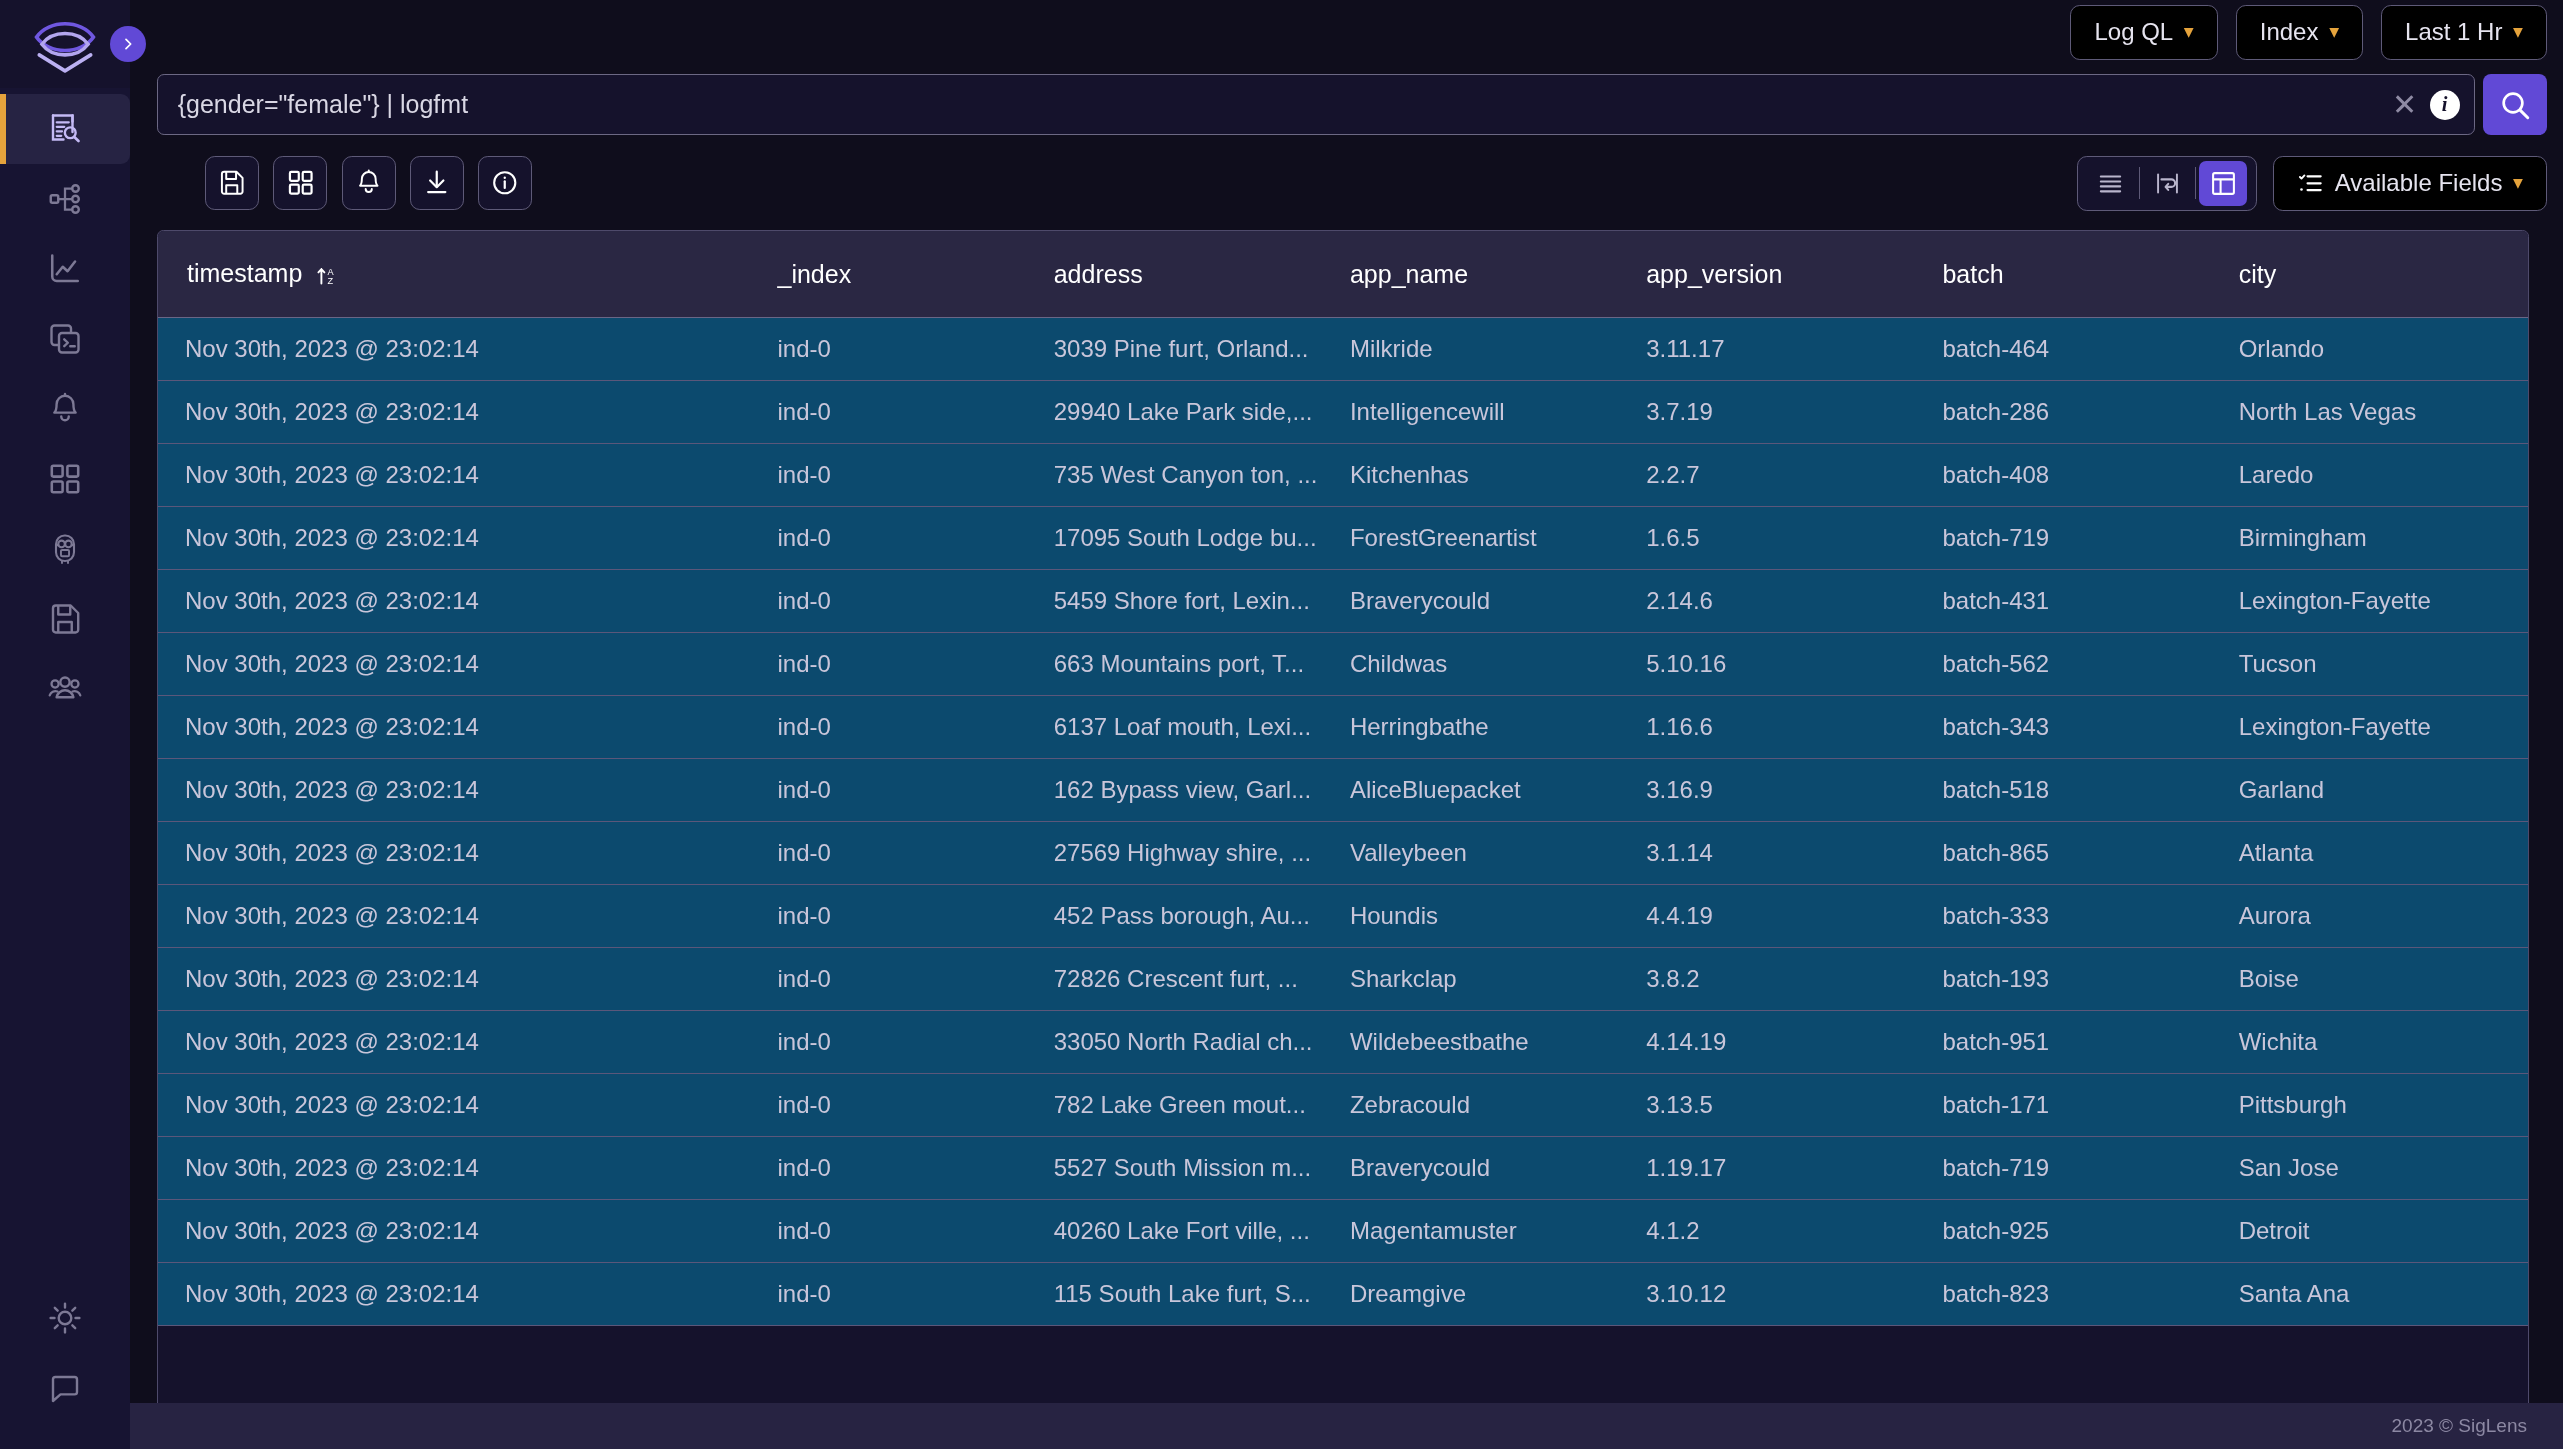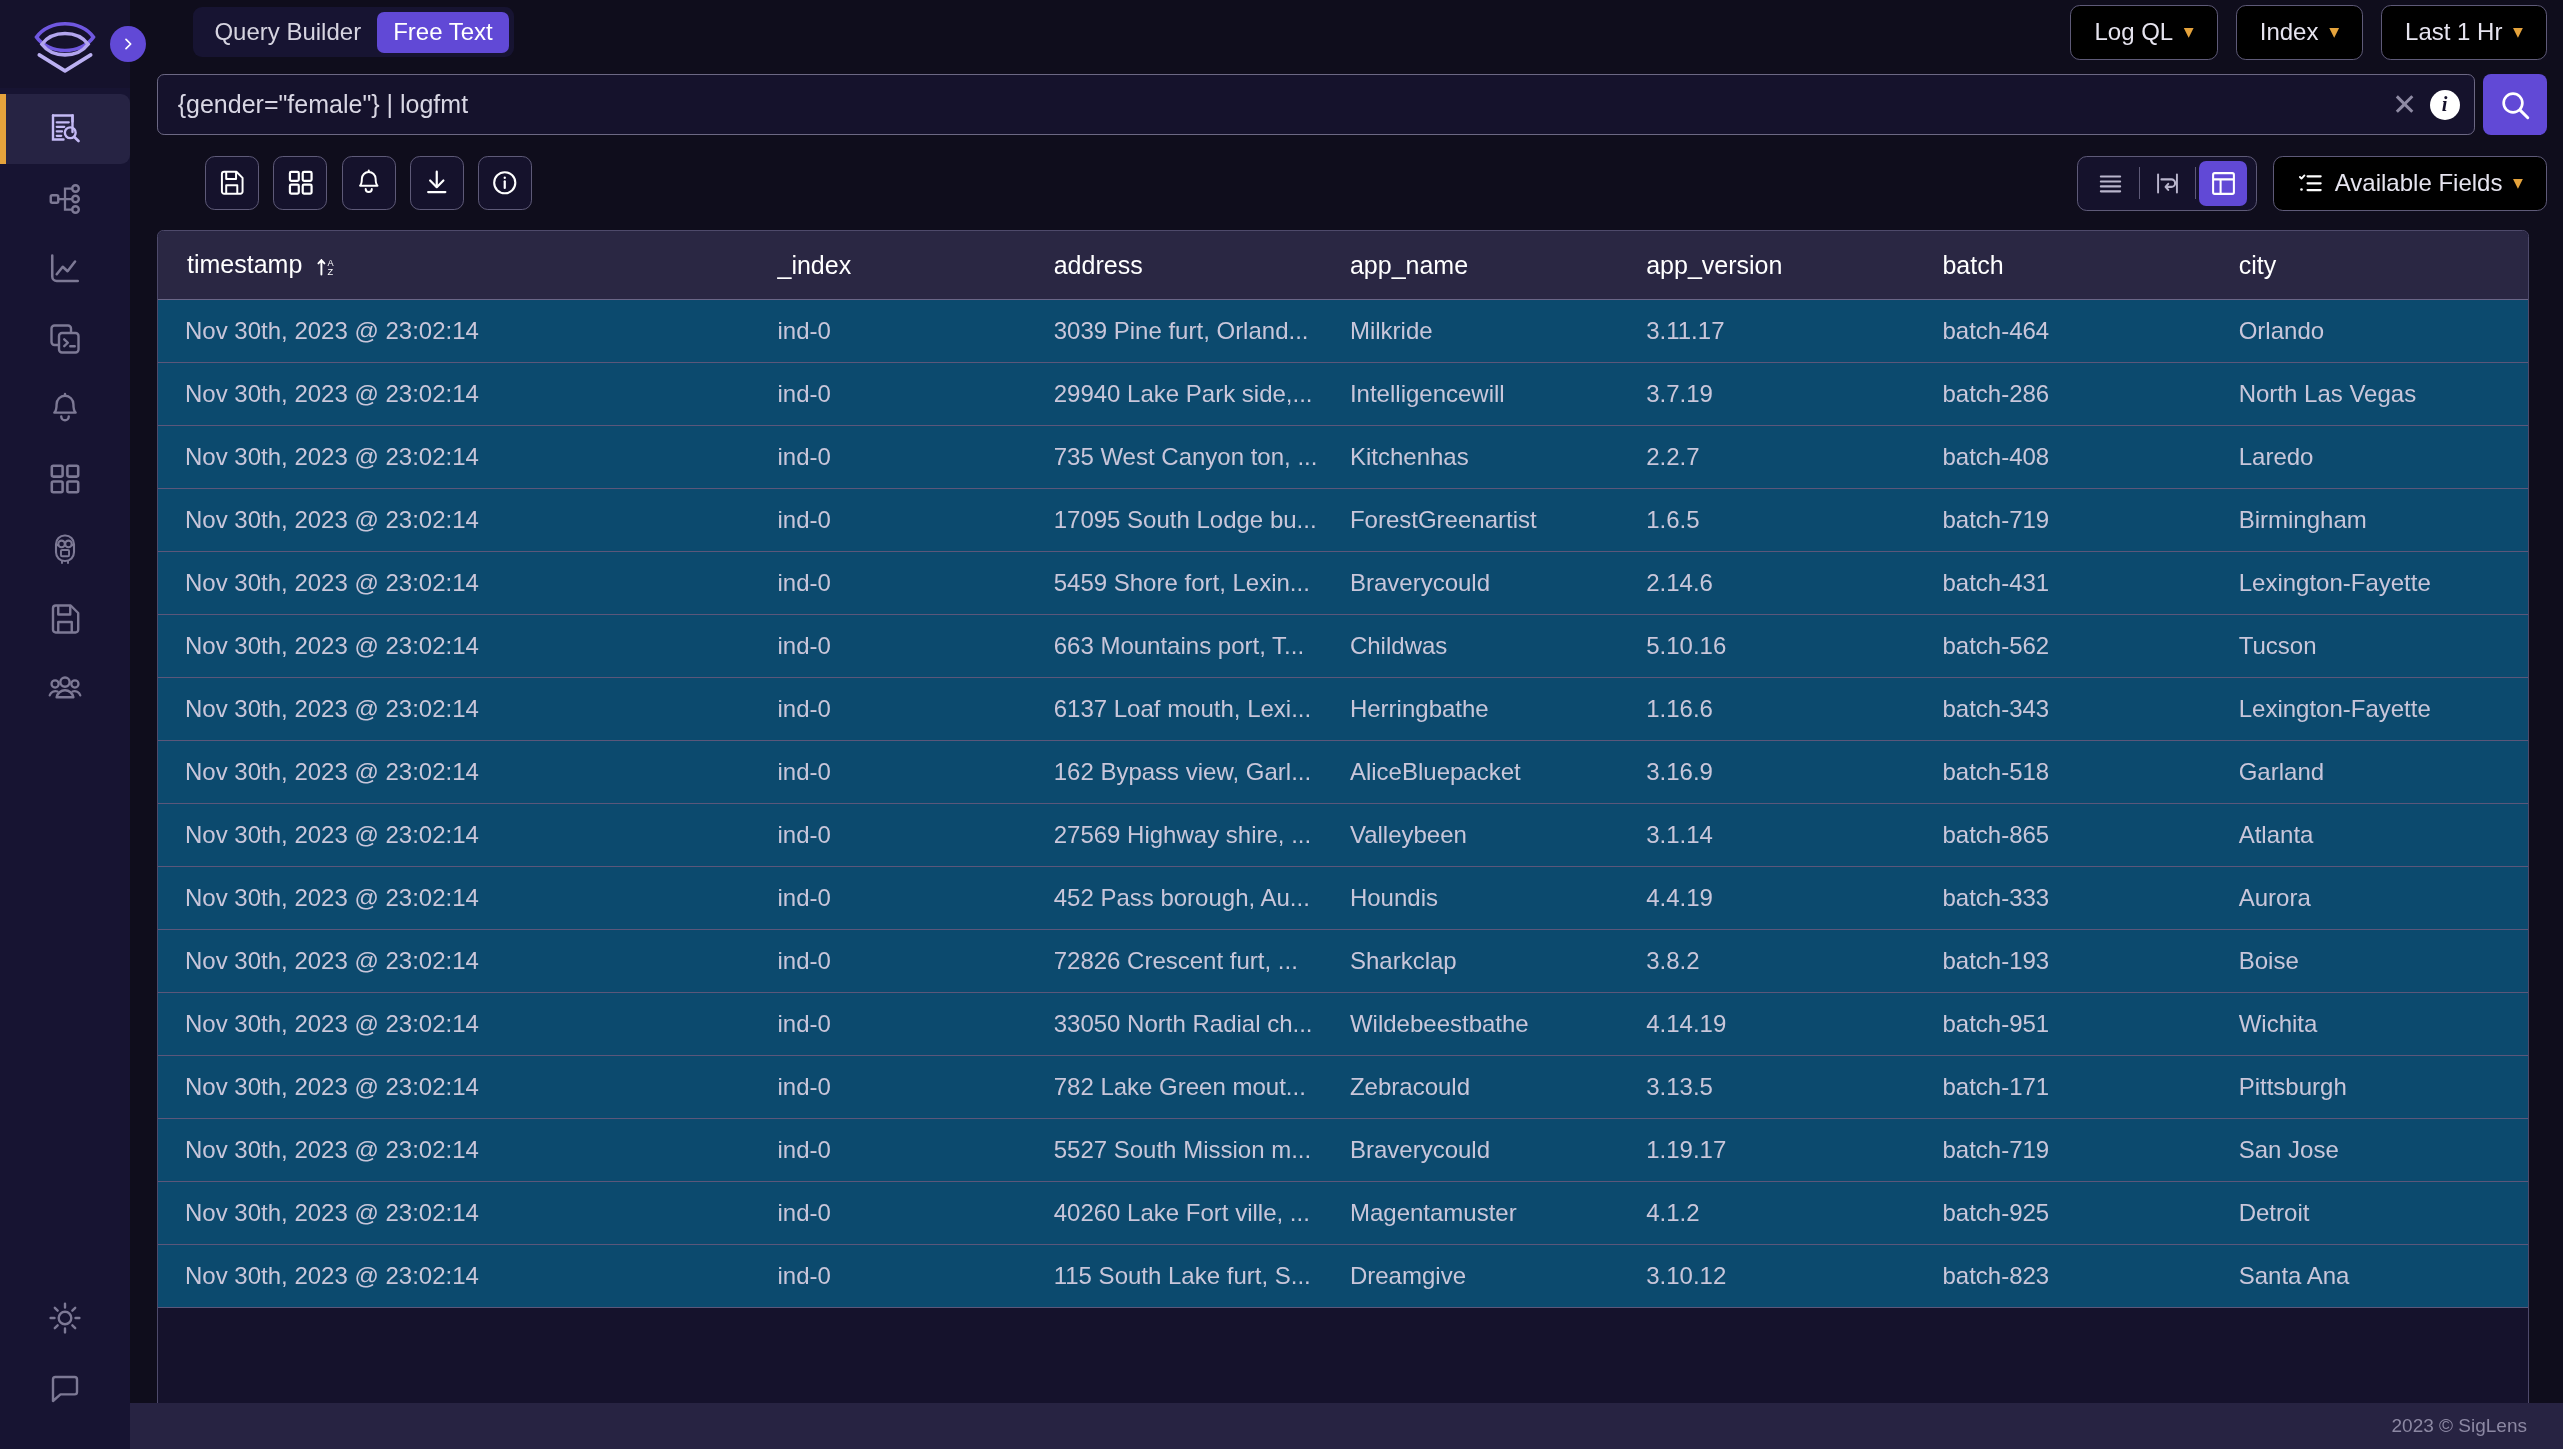--- a/index.html
+++ b/index.html
@@ -164,21 +164,21 @@
     border: 0.9px solid #4e4a6b;
     border-radius: 6.3px;
     background: #15122c;
     flex: 1 1 auto;
     overflow: hidden;
     position: relative;
   }
   table { width: 100%; border-collapse: collapse; table-layout: fixed; }
   thead tr { background: #2a2743; }
   th {
-    height: 68px; color: #ffffff; font-size: 25px; font-weight: normal;
+    height: 86px; color: #ffffff; font-size: 25px; font-weight: normal;
     text-align: left; padding-left: 27px;
     border-bottom: 1.8px solid #6a6686;
     white-space: nowrap;
     cursor: pointer;
   }
   th.th-ts { padding-left: 29px; }
   .sort-icon { display: inline-block; vertical-align: middle; margin-left: 5.4px; }
   td {
     height: 63px; color: #c9c6da; font-size: 24px;
     padding-left: 27px; border-bottom: 0.9px solid #5b577a;
@@ -306,24 +306,20 @@
       <svg viewBox="0 0 24 24" fill="none">
         <path d="M4 5.6A1.6 1.6 0 015.6 4h12.8A1.6 1.6 0 0120 5.6v8.4a1.6 1.6 0 01-1.6 1.6H9l-5 4.4V5.6z" stroke="#7d7995" stroke-width="1.6" stroke-linejoin="round"></path>
       </svg>
     </div>
   </div>
 </div>
 
 <div id="main">
 
   <div id="topbar">
-    <div id="mode-switch">
-      <div class="mode-tab">Query Builder</div>
-      <div class="mode-tab active">Free Text</div>
-    </div>
 
     <div id="topbar-right">
       <div class="pill-btn">
         <span>Log QL</span>
         <span class="caret">▾</span>
       </div>
       <div class="pill-btn">
         <span>Index</span>
         <span class="caret">▾</span>
       </div>

